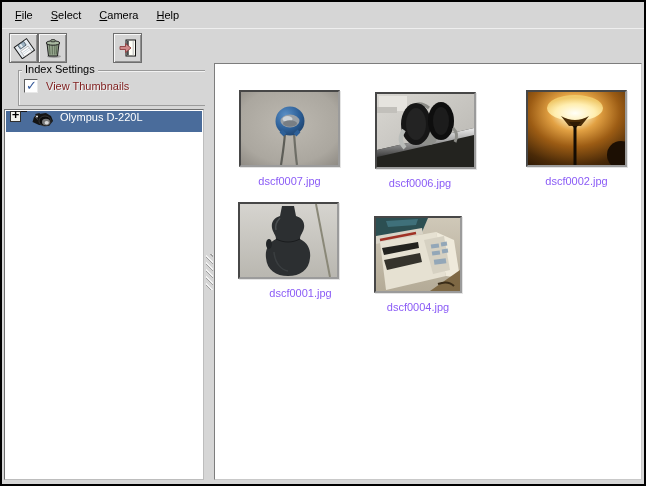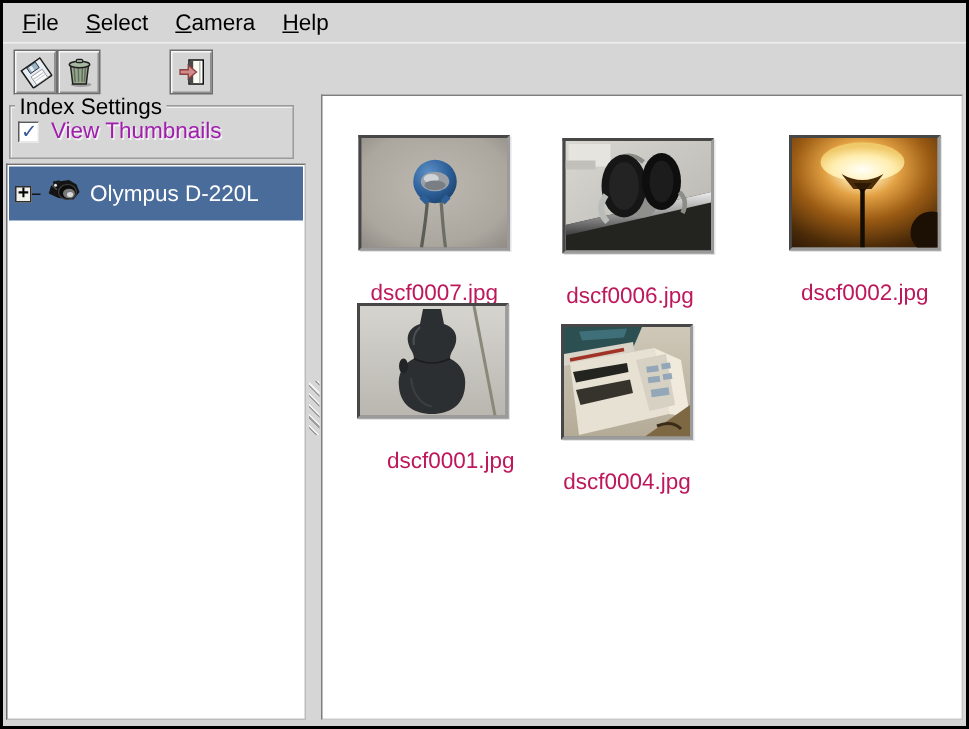--- a/index.html
+++ b/index.html
@@ -1,66 +1,66 @@
 <!DOCTYPE html>
 <html><head>
 <meta charset="utf-8">
 <style>
   * { margin:0; padding:0; box-sizing:border-box; }
   html,body { background:#ffffff; }
   .window {
     position:relative; width:646px; height:486px;
     background:#d6d6d6; border:2px solid #000;
     font-family:"Liberation Sans","DejaVu Sans",sans-serif;
-    font-size:15px; color:#000; overflow:hidden;
+    font-size:11px; color:#000; overflow:hidden;
   }
   
   .menubar {
     position:absolute; left:0; top:0; width:642px; height:27px;
     background:#d6d6d6; border-bottom:1px solid #efefef;
     display:flex; align-items:center; gap:12px; padding-left:10px;
   }
   .menu-item { padding:3px 3px; cursor:default; white-space:nowrap; }
   .menu-item u { text-decoration:underline; }
   
   .tbtn {
     position:absolute; width:29px; height:30px; top:31px;
     background:#d4d4d4; border:1px solid #6e6e6e;
     box-shadow: inset 1px 1px 0 #f8f8f8, inset -1px -1px 0 #8f8f8f;
     display:flex; align-items:center; justify-content:center;
   }
   .tbtn svg { display:block; }
   
   .frame {
-    position:absolute; left:4px; top:68px; width:190px; height:36px;
+    position:absolute; left:16px; top:68px; width:190px; height:36px;
     border:1px solid #9b9b9b; box-shadow: inset 1px 1px 0 #f2f2f2;
   }
   .frame-label {
     position:absolute; top:-8px; left:3px; background:#d6d6d6;
     padding:0 3px; color:#000;
   }
   .check-row { position:absolute; left:5px; top:8px; display:flex; align-items:center; }
   .checkbox {
     width:14px; height:14px; background:#fff;
     border:1px solid; border-color:#5a5a5a #e8e8e8 #e8e8e8 #5a5a5a;
     position:relative; flex:0 0 auto;
   }
   .checkbox.checked::after {
     content:"✓"; position:absolute; left:1px; top:-2px;
     color:#35599a; font-weight:bold; font-size:13px;
   }
-  .check-label { margin-left:8px; color:#a21caf; text-shadow:1px 1px 0 #f2f2f2; }
+  .check-label { margin-left:8px; color:#7f1d1d; text-shadow:1px 1px 0 #f2f2f2; }
   
   .tree {
     position:absolute; left:2px; top:107px; width:200px; height:371px;
     background:#fff; border:1px solid; border-color:#707070 #bdbdbd #bdbdbd #707070;
   }
   .tree-row {
-    position:absolute; left:1px; top:1px; right:1px; height:36px;
-    display:flex; align-items:center;
+    position:absolute; left:1px; top:1px; right:1px; height:21px;
+    display:flex; align-items:flex-start;
   }
   .tree-row.selected { background:#4a6c9b; color:#fff; }
   .expander {
     margin-left:4px; width:11px; height:11px; background:#f1f1ec;
     border:1px solid #2e2e2e; position:relative; flex:0 0 auto;
   }
   .expander::before {
     content:"+"; position:absolute; left:1px; top:-3px;
     color:#000; font:bold 12px/13px "DejaVu Sans Mono",monospace;
   }
@@ -77,21 +77,21 @@
   .panel {
     position:absolute; left:212px; top:61px; width:428px; height:417px;
     background:#fff; border:1px solid; border-color:#7d7d7d #c9c9c9 #c9c9c9 #7d7d7d;
   }
   .thumb { position:absolute; text-align:center; }
   .thumb-img {
     border:2px solid; border-color:#474747 #9b9b9b #9b9b9b #474747;
     box-shadow:1px 1px 0 #e4e4e4; font-size:0; background:#888;
   }
   .thumb-img svg { display:block; }
-  .thumb-label { margin-top:20px; color:#be185d; }
+  .thumb-label { margin-top:8px; color:#8b5cf6; }
 </style>
 </head>
 <body>
 
 <div class="window">
 
   <div class="menubar">
     <span class="menu-item mnemonic"><u>F</u>ile</span>
     <span class="menu-item mnemonic"><u>S</u>elect</span>
     <span class="menu-item mnemonic"><u>C</u>amera</span>

